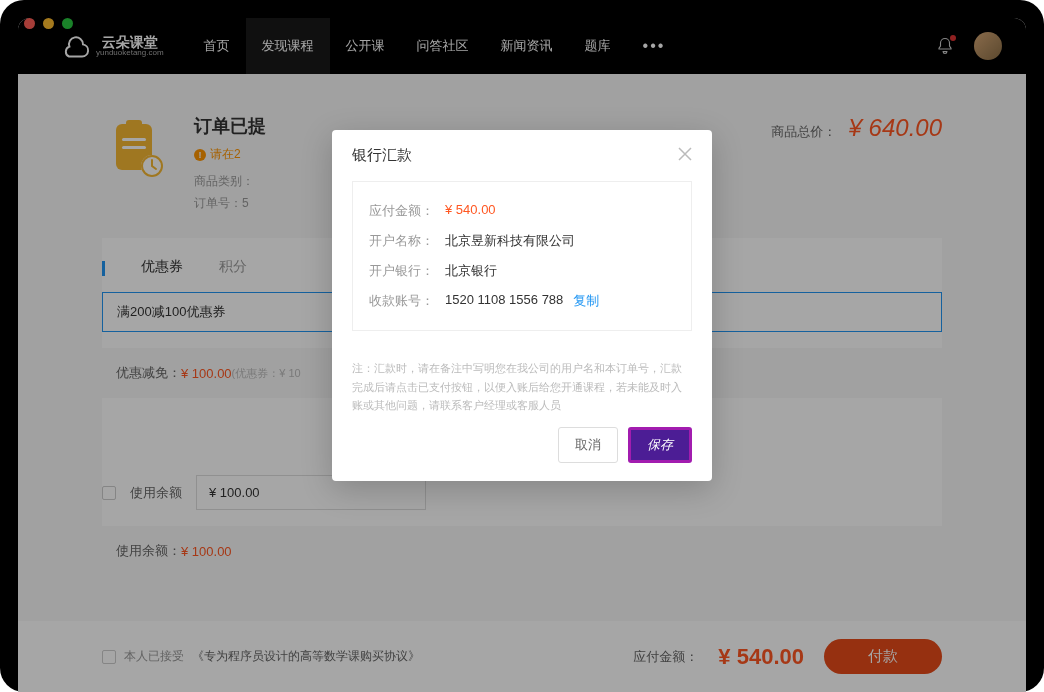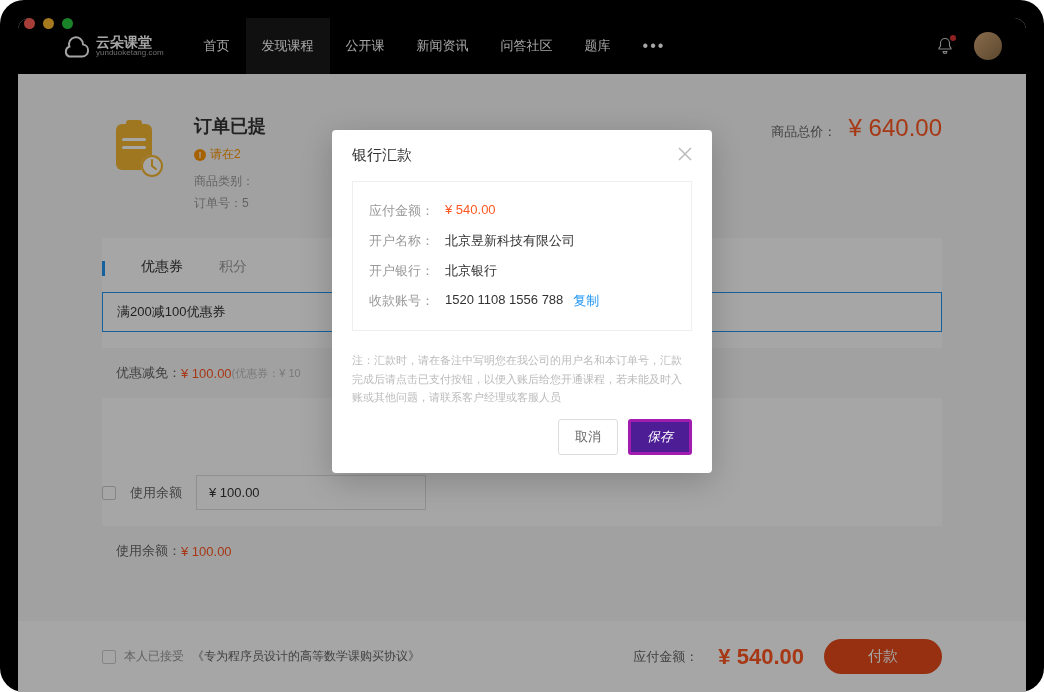--- a/index.html
+++ b/index.html
@@ -7,42 +7,42 @@
     .device-frame { width: 1044px; height: 692px; background: #000; border-radius: 24px; padding: 18px 18px 0 18px; position: relative; }
     .traffic-lights { position: absolute; top: 18px; left: 24px; display: flex; gap: 8px; z-index: 10; }
     .traffic-dot { width: 11px; height: 11px; border-radius: 50%; }
     .traffic-dot.red { background: #ff5f57; }
     .traffic-dot.yellow { background: #febc2e; }
     .traffic-dot.green { background: #28c840; }
     .app { width: 100%; height: 100%; background: #f7f7f7; border-radius: 12px 12px 0 0; overflow: hidden; display: flex; flex-direction: column; }
     .topbar { height: 56px; background: #000; display: flex; align-items: center; padding: 0 24px 0 44px; color: #fff; }
     .logo { display: flex; align-items: center; gap: 6px; margin-right: 24px; }
     .logo-icon { width: 28px; height: 28px; }
-    .logo-text { font-size: 14px; font-weight: 600; line-height: 1; }
+    .logo-text { font-size: 14px; font-weight: 600; line-height: 1; text-align: center; }
     .logo-sub { font-size: 8px; color: #aaa; line-height: 1; }
     .nav { display: flex; height: 100%; }
     .nav-item { display: flex; align-items: center; padding: 0 16px; font-size: 13px; color: #fff; cursor: pointer; }
     .nav-item.active { background: #1a1a1a; }
     .nav-more { display: flex; align-items: center; padding: 0 16px; letter-spacing: 2px; cursor: pointer; }
     .topbar-right { margin-left: auto; display: flex; align-items: center; gap: 20px; }
     .bell { position: relative; width: 18px; height: 18px; cursor: pointer; }
     .bell svg { width: 18px; height: 18px; }
     .bell-dot { position: absolute; top: -2px; right: -2px; width: 6px; height: 6px; background: #d33; border-radius: 50%; }
     .avatar { width: 28px; height: 28px; border-radius: 50%; background: linear-gradient(135deg,#d4a574,#8b6f47); cursor: pointer; overflow: hidden; }
     .content { flex: 1; overflow-y: auto; padding-bottom: 80px; }
     .order-header { padding: 40px 84px 24px 84px; display: flex; gap: 24px; }
     .order-icon { width: 68px; height: 68px; flex-shrink: 0; }
     .order-info { flex: 1; }
     .order-title { font-size: 18px; font-weight: 600; color: #333; }
     .order-warn { margin-top: 8px; font-size: 12px; color: #ff9500; display: flex; align-items: center; gap: 4px; }
     .order-warn-icon { width: 12px; height: 12px; background: #ff9500; border-radius: 50%; display: inline-flex; align-items: center; justify-content: center; color: #fff; font-size: 9px; font-weight: bold; }
     .order-meta { margin-top: 8px; font-size: 12px; color: #999; line-height: 1.8; }
     .order-total { text-align: right; }
     .order-total-label { font-size: 13px; color: #666; margin-right: 8px; }
-    .order-total-value { font-size: 24px; color: #ff5722; font-weight: 500; }
+    .order-total-value { font-size: 24px; color: #ff5722; font-weight: 500; font-style: italic; }
     .section { margin: 0 84px; background: #fff; }
     .section-tabs { display: flex; align-items: flex-end; gap: 20px; padding: 20px 0 16px 0; }
     .section-bar { width: 3px; height: 15px; background: #2196f3; margin-right: 8px; }
     .section-tab { font-size: 14px; color: #999; padding: 0 8px; cursor: pointer; }
     .section-tab.active { color: #333; font-weight: 500; }
     .coupon-select { border: 1px solid #2196f3; padding: 10px 14px; font-size: 13px; color: #333; margin-bottom: 16px; cursor: pointer; }
     .gray-box { background: #f7f7f7; padding: 16px 14px; font-size: 13px; display: flex; align-items: center; gap: 0; }
     .gray-box .label { color: #666; }
     .gray-box .value { color: #ff5722; font-weight: 500; }
     .gray-box .hint { color: #bbb; font-size: 11px; }
@@ -64,21 +64,21 @@
     .modal-head { display: flex; align-items: center; padding: 16px 20px 8px 20px; }
     .modal-title { font-size: 15px; color: #333; }
     .modal-close { margin-left: auto; color: #bbb; cursor: pointer; font-size: 16px; }
     .modal-body { padding: 8px 20px 12px 20px; }
     .info-box { border: 1px solid #eee; padding: 14px 16px; }
     .info-row { display: flex; font-size: 13px; padding: 6px 0; }
     .info-key { color: #999; width: 76px; }
     .info-val { color: #333; }
     .info-val.red { color: #ff5722; font-weight: 500; }
     .copy-link { color: #2196f3; margin-left: 10px; cursor: pointer; }
-    .modal-note { font-size: 11px; color: #bbb; line-height: 1.7; margin-top: 20px; }
+    .modal-note { font-size: 11px; color: #bbb; line-height: 1.7; margin-top: 28px; }
     .modal-foot { display: flex; justify-content: flex-end; gap: 10px; padding: 0 20px 18px 20px; }
     .btn { border-radius: 3px; padding: 6px 16px; font-size: 13px; cursor: pointer; }
     .btn-default { background: #fff; border: 1px solid #ddd; color: #666; }
     .btn-primary { background: #4c1d95; border: 3px solid #a21caf; color: #fff; font-style: italic; }
   </style>
 </head>
 <body>
 
 <div class="device-frame">
   <div class="traffic-lights">
@@ -96,22 +96,22 @@
         </svg>
         <div>
           <div class="logo-text">云朵课堂</div>
           <div class="logo-sub">yunduoketang.com</div>
         </div>
       </div>
       <div class="nav">
         <div class="nav-item">首页</div>
         <div class="nav-item active">发现课程</div>
         <div class="nav-item">公开课</div>
+        <div class="nav-item">问答社区</div>
         <div class="nav-item">新闻资讯</div>
-        <div class="nav-item">问答社区</div>
         <div class="nav-item">题库</div>
         <div class="nav-more">•••</div>
       </div>
       <div class="topbar-right">
         <div class="bell">
           <svg viewBox="0 0 24 24">
               <path d="M12 2a6 6 0 00-6 6v4l-2 3v1h16v-1l-2-3V8a6 6 0 00-6-6zm0 20a2.5 2.5 0 002.5-2.5h-5A2.5 2.5 0 0012 22z" fill="none" stroke="#ccc" stroke-width="1.5"></path>
             </svg>
           <span class="bell-dot"></span>
         </div>

